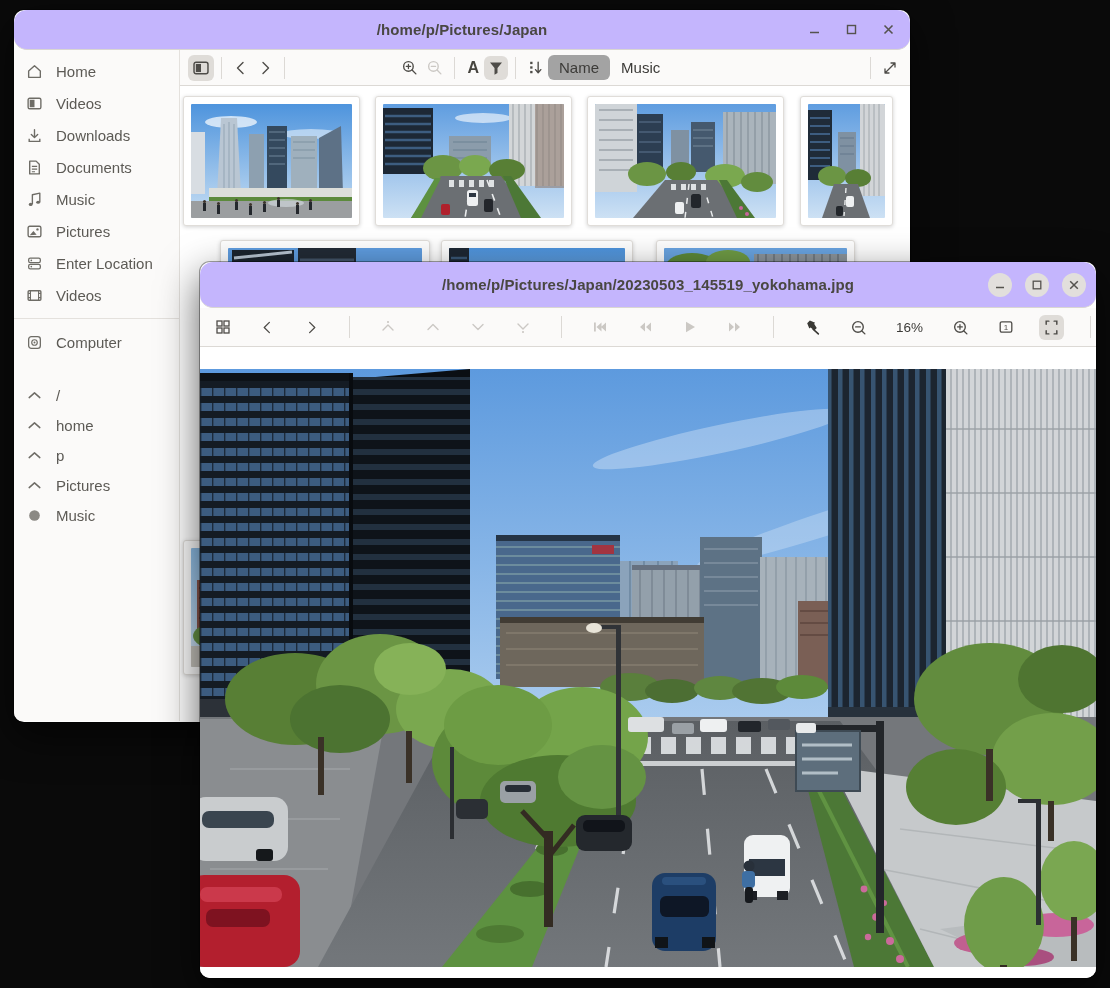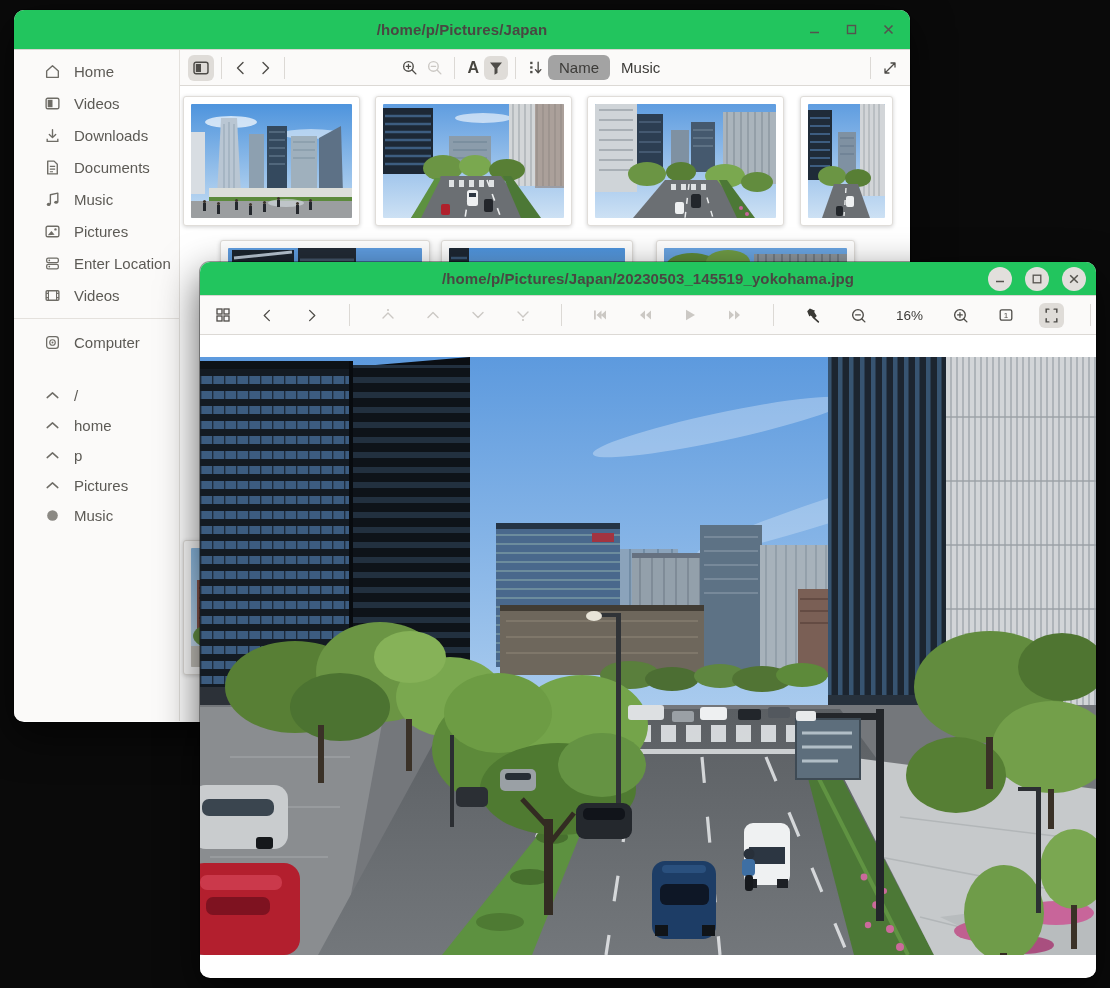--- a/index.html
+++ b/index.html
@@ -2,22 +2,22 @@
 <html><head>
 <meta charset="utf-8">
 <style>
   * { margin:0; padding:0; box-sizing:border-box; }
   html,body { width:1110px; height:988px; overflow:hidden; }
   body { background:#0a0a0a; font-family:"Liberation Sans", sans-serif; position:relative; }
 
   
   .win { position:absolute; background:#ffffff; border-radius:10px;
          box-shadow:0 14px 40px rgba(0,0,0,.65), 0 0 0 1px rgba(0,0,0,.35); overflow:hidden; }
-  .titlebar { height:40px; background:#22c55e; border-bottom:1px solid #d9d6d2;
-              display:flex; align-items:center; justify-content:center; position:relative; }
+  .titlebar { height:40px; background:#c4b5fd; border-bottom:1px solid #d9d6d2;
+              display:flex; align-items:center; justify-content:center; position:relative;border-radius:13px; }
   .title { font-size:15px; font-weight:700; color:#494742; letter-spacing:.1px; }
   .winctl { position:absolute; right:10px; top:0; height:100%; display:flex; align-items:center; gap:13px; }
   .wbtn { width:24px; height:24px; display:flex; align-items:center; justify-content:center;
           color:#55534e; cursor:default; }
   .wbtn.circle { background:#e2dfdc; border-radius:50%; }
   .wbtn svg { display:block; }
 
   
   .toolbar { background:#fbfaf9; border-bottom:1px solid #dcd9d5; display:flex; align-items:center; }
   .tb-sep { width:1px; height:22px; background:#dcd9d5; margin:0 7px; flex:none; }
@@ -27,36 +27,36 @@
   .ibtn.disabled { color:#cbc8c4; }
   .ibtn svg { display:block; }
   .txtbtn { font-size:15px; color:#3c3b38; padding:4px 11px; border-radius:6px; flex:none; }
   .txtbtn.pressed { background:#a3a3a3; }
   .zoomlabel { font-size:13.5px; color:#3c3b38; padding:0 6px; flex:none; }
 
   
   #fm { left:14px; top:10px; width:896px; height:712px; z-index:1; }
   #fm-body { display:flex; height:671px; }
   #fm-sidebar { width:166px; background:#fbfaf9; border-right:1px solid #e4e1dd; padding-top:5px; flex:none; }
-  .side-item { height:32px; display:flex; align-items:center; gap:13px; padding-left:30px;
+  .side-item { height:32px; display:flex; align-items:center; gap:13px; padding-left:12px;
                font-size:15px; color:#5c5a55; }
   .side-item svg { flex:none; color:#6e6c66; }
   .side-sep { height:1px; background:#e4e1dd; margin:7px 0; }
   .side-gap { height:22px; }
   #fm-main { flex:1; display:flex; flex-direction:column; background:#ffffff; }
   #fm-toolbar { height:36px; padding:0 8px; }
   #fm-content { position:relative; flex:1; background:#ffffff; overflow:hidden; }
 
   .thumb { position:absolute; background:#ffffff; border:1px solid #e0ddd9; border-radius:3px;
            box-shadow:0 1px 4px rgba(0,0,0,.18); padding:7px; }
   .thumb svg { display:block; border-radius:1px; }
 
   
   #viewer { left:200px; top:262px; width:896px; height:716px; z-index:2; }
-  #viewer .titlebar { height:34px; }
+  #viewer .titlebar { height:46px; }
   #viewer-toolbar { height:39px; padding:0 9px; gap:17px; }
   #viewer-toolbar .ibtn { margin:0 2px; }
   #viewer-content { height:641px; background:#ffffff; display:flex; align-items:center; justify-content:center; }
   #photo { width:896px; height:598px; }
   #photo svg { display:block; }
 </style>
 </head>
 <body>
 
 <div class="win" id="fm">

